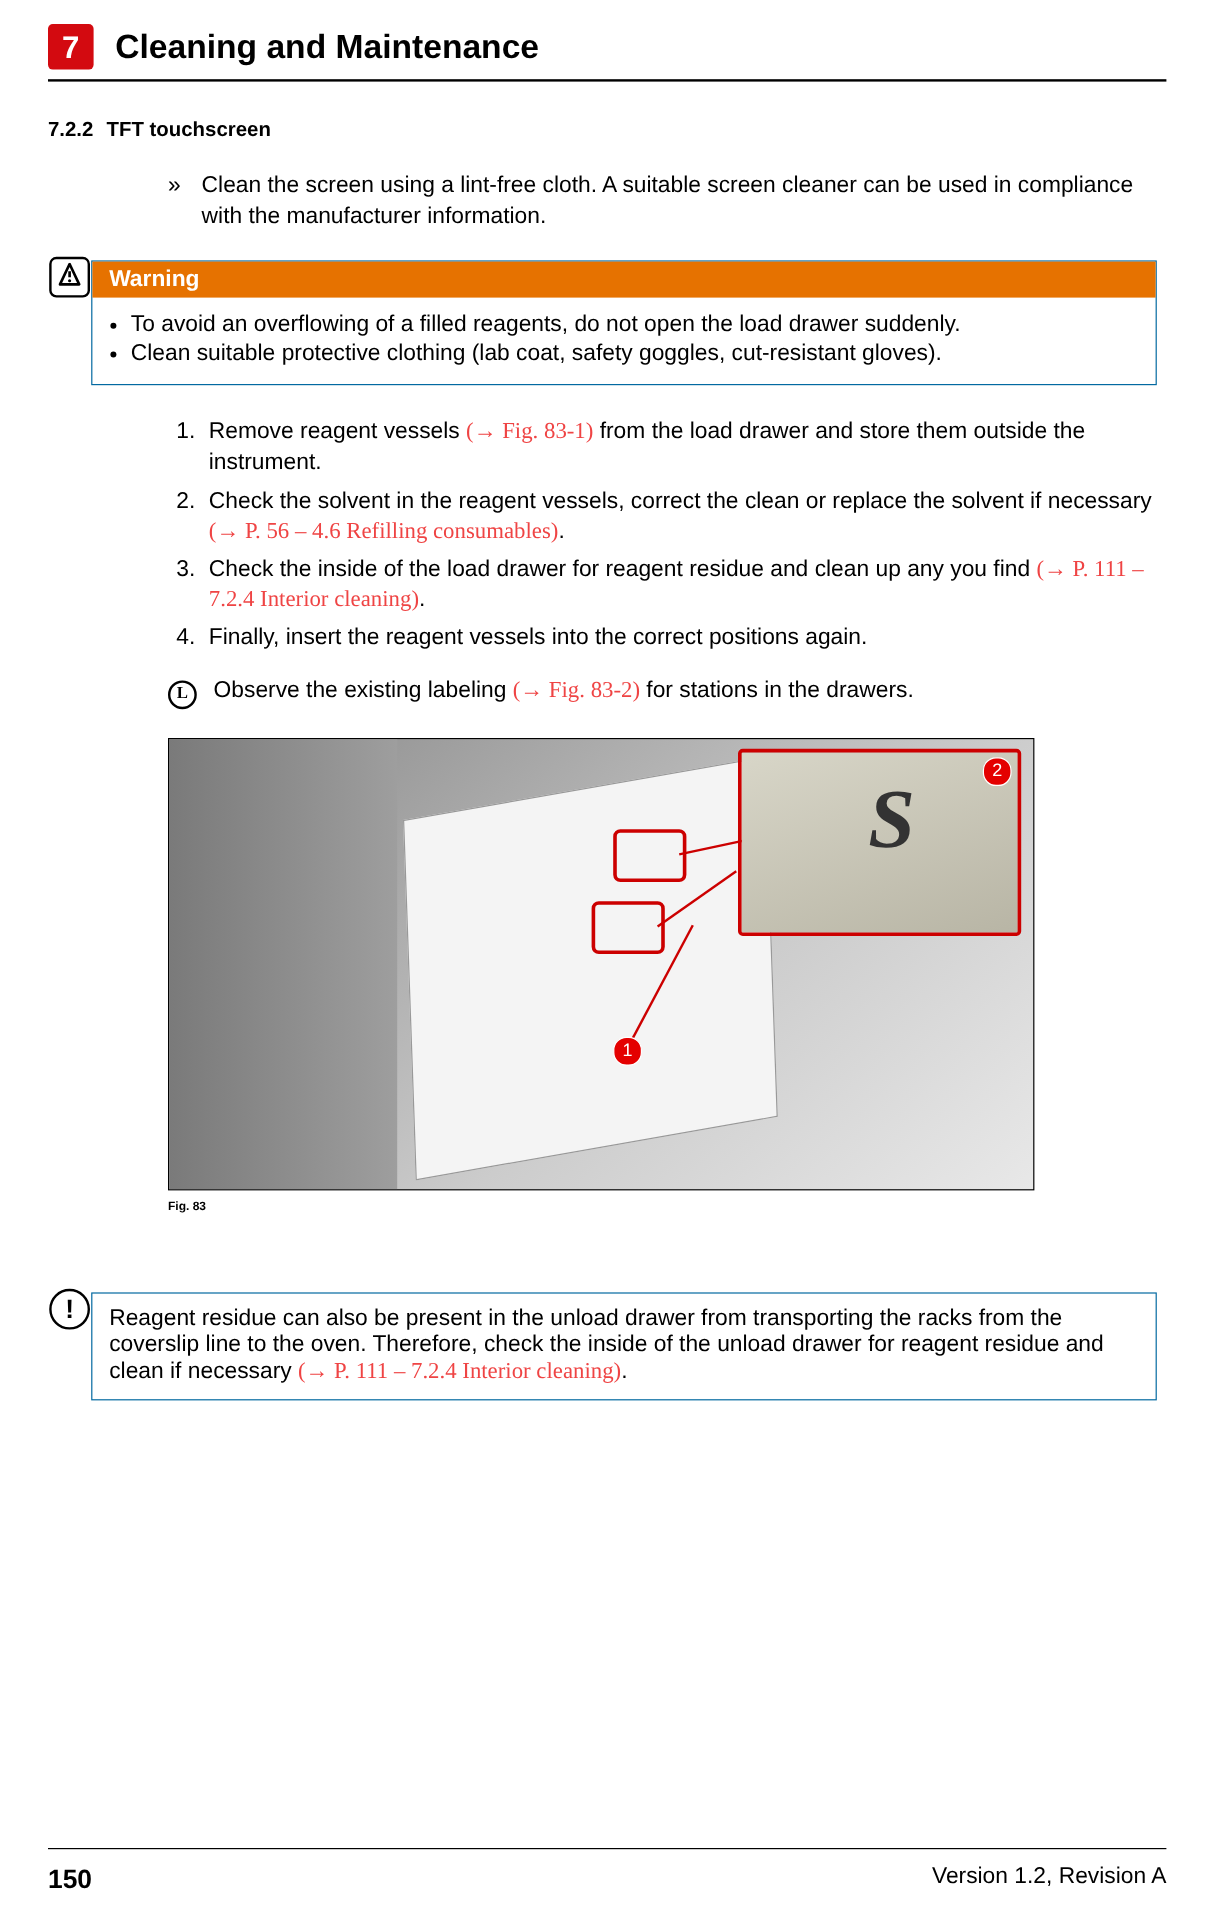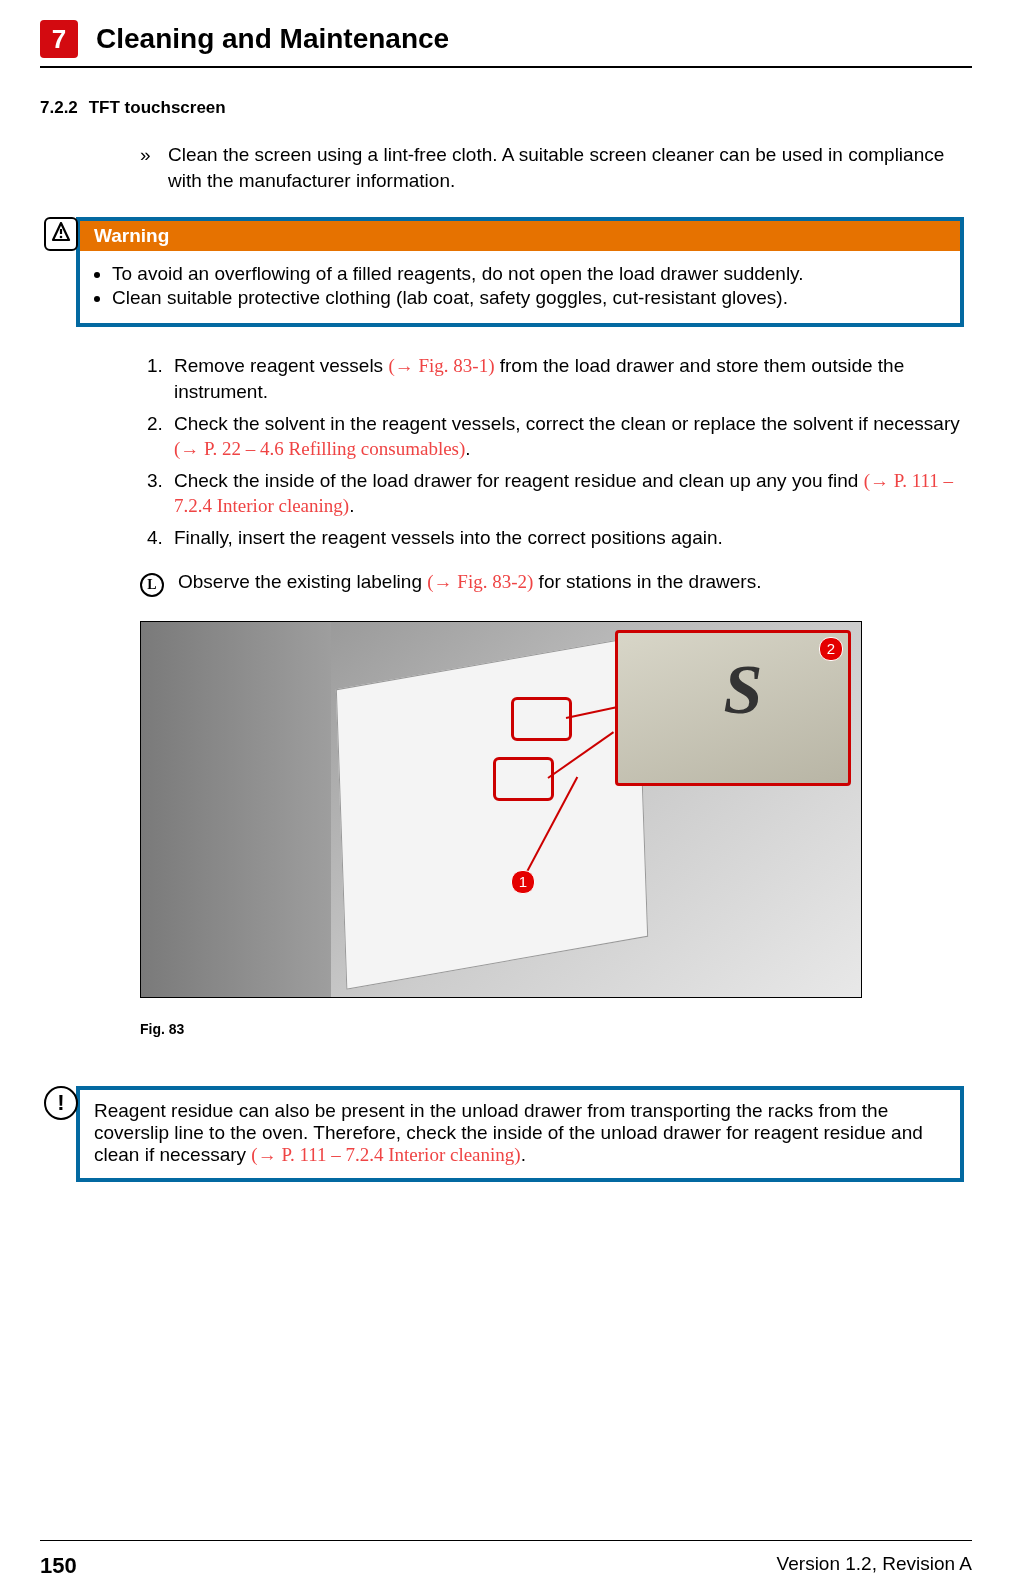--- a/index.html
+++ b/index.html
@@ -63,22 +63,22 @@
   .angle-item {
     display: flex;
     margin-bottom: 24px;
   }
   .angle-item .marker {
     font-size: 19px;
     min-width: 28px;
     font-weight: normal;
   }
   .callout {
-    margin: 1px 8px 0 36px;
-    border: 4px solid #0369a1;
+    margin: 18px 8px 0 36px;
+    border: 1px solid #0369a1;
     position: relative;
   }
   .callout-icon {
     position: absolute;
     left: -36px;
     top: -4px;
     width: 30px;
     height: 30px;
     border: 2.5px solid #000;
     border-radius: 6px;
@@ -194,23 +194,23 @@
     border-radius:6px;
     background:transparent;
   }
   .red-line {
     position:absolute;
     background:#c00;
     height:2px;
     transform-origin: left center;
   }
   .fig-caption {
-    font-size: 14px;
-    font-weight: bold;
-    margin-top: 23px;
+    font-size: 10px;
+    font-weight: bold;
+    margin-top: 8px;
     font-family: "Helvetica Neue Condensed", "Arial Narrow", Arial, sans-serif;
   }
   .footer {
     position: absolute;
     bottom: 16px;
     left: 40px;
     right: 40px;
     border-top: 1px solid #000;
     padding-top: 12px;
     display: flex;
@@ -256,21 +256,21 @@
       <ul>
         <li>To avoid an overflowing of a filled reagents, do not open the load drawer suddenly.</li>
         <li>Clean suitable protective clothing (lab coat, safety goggles, cut-resistant gloves).</li>
       </ul>
     </div>
   </div>
 
   <div class="indent-block">
     <ol class="steps">
       <li><span>Remove reagent vessels </span><span class="xref">(→ Fig.  83-1)</span><span> from the load drawer and store them outside the instrument.</span></li>
-      <li><span>Check the solvent in the reagent vessels, correct the clean or replace the solvent if necessary </span><span class="xref">(→ P. 22 – 4.6 Refilling consumables)</span><span>.</span></li>
+      <li><span>Check the solvent in the reagent vessels, correct the clean or replace the solvent if necessary </span><span class="xref">(→ P. 56 – 4.6 Refilling consumables)</span><span>.</span></li>
       <li><span>Check the inside of the load drawer for reagent residue and clean up any you find </span><span class="xref">(→ P. 111 – 7.2.4 Interior cleaning)</span><span>.</span></li>
       <li>Finally, insert the reagent vessels into the correct positions again.</li>
     </ol>
 
     <div class="info-line">
       <div class="info-icon-circ">L</div>
       <div><span>Observe the existing labeling </span><span class="xref">(→ Fig.  83-2)</span><span> for stations in the drawers.</span></div>
     </div>
   </div>
 

